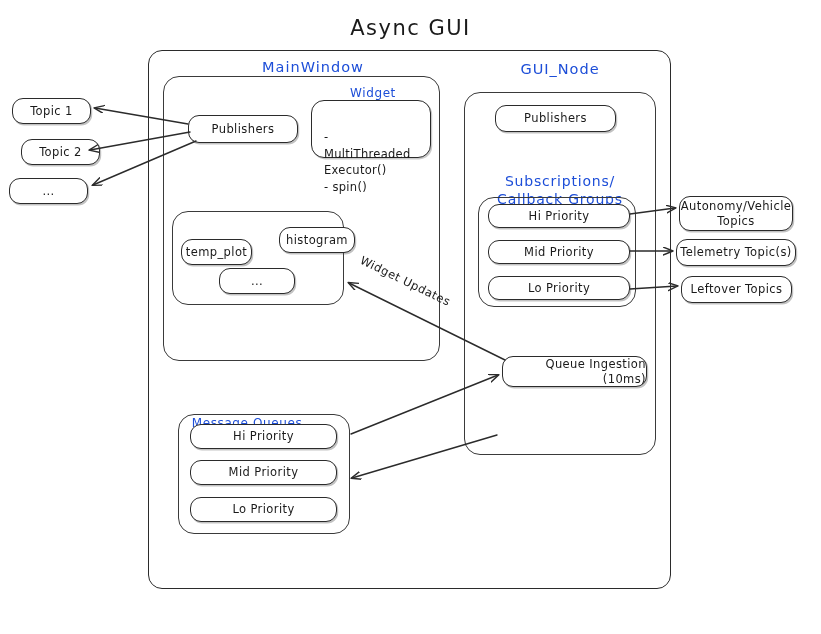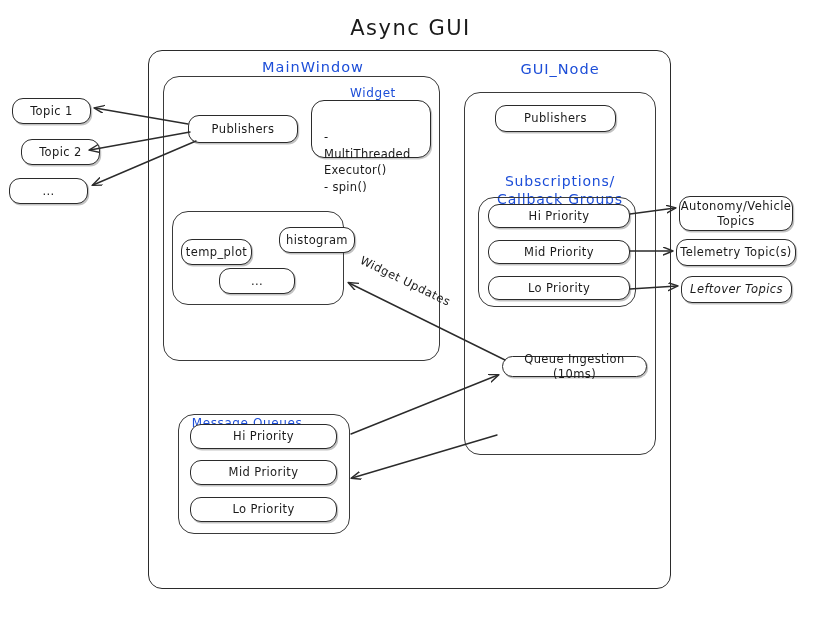--- a/index.html
+++ b/index.html
@@ -136,30 +136,30 @@
 
   <div class="node" style="left:495px; top:105px; width:121px; height:27px;">Publishers</div>
 
   <div class="grouplabel mid" style="left:485px; top:152px; width:150px;">Subscriptions/
 Callback Groups</div>
   <div class="frame soft" style="left:478px; top:197px; width:158px; height:110px;"></div>
   <div class="node" style="left:488px; top:204px; width:142px; height:24px;">Hi Priority</div>
   <div class="node" style="left:488px; top:240px; width:142px; height:24px;">Mid Priority</div>
   <div class="node" style="left:488px; top:276px; width:142px; height:24px;">Lo Priority</div>
 
-  <div class="node" style="left:502px; top:356px; width:145px; height:21px;">Queue Ingestion (10ms)</div>
+  <div class="node" style="left:502px; top:356px; width:145px; height:31px;text-align:right;">Queue Ingestion (10ms)</div>
 
   <div class="node" style="left:12px; top:98px; width:79px; height:26px;">Topic 1</div>
   <div class="node" style="left:6px; top:139px; width:79px; height:26px;margin-left:15px;">Topic 2</div>
   <div class="node" style="left:9px; top:178px; width:79px; height:26px;">...</div>
 
   <div class="node" style="left:679px; top:196px; width:114px; height:35px; white-space:pre-line;">Autonomy/Vehicle
 Topics</div>
   <div class="node" style="left:676px; top:239px; width:120px; height:27px;">Telemetry Topic(s)</div>
-  <div class="node" style="left:681px; top:276px; width:111px; height:27px;font-style:italic;">Leftover Topics</div>
+  <div class="node" style="left:681px; top:276px; width:111px; height:27px;">Leftover Topics</div>
 
   <svg class="wires" viewBox="0 0 821 634">
     <defs>
       <marker id="ah" markerWidth="11" markerHeight="11" refX="9" refY="4" orient="auto" markerUnits="userSpaceOnUse">
         <path d="M0,0 L10,4 L0,8" fill="none" stroke="#2b2b2b" stroke-width="1.4" stroke-linecap="round" stroke-linejoin="round"></path>
       </marker>
     </defs>
     <g fill="none" stroke="#2b2b2b" stroke-width="1.4" stroke-linecap="round">
 
       <path d="M188,124 L95,108" marker-end="url(#ah)"></path>

